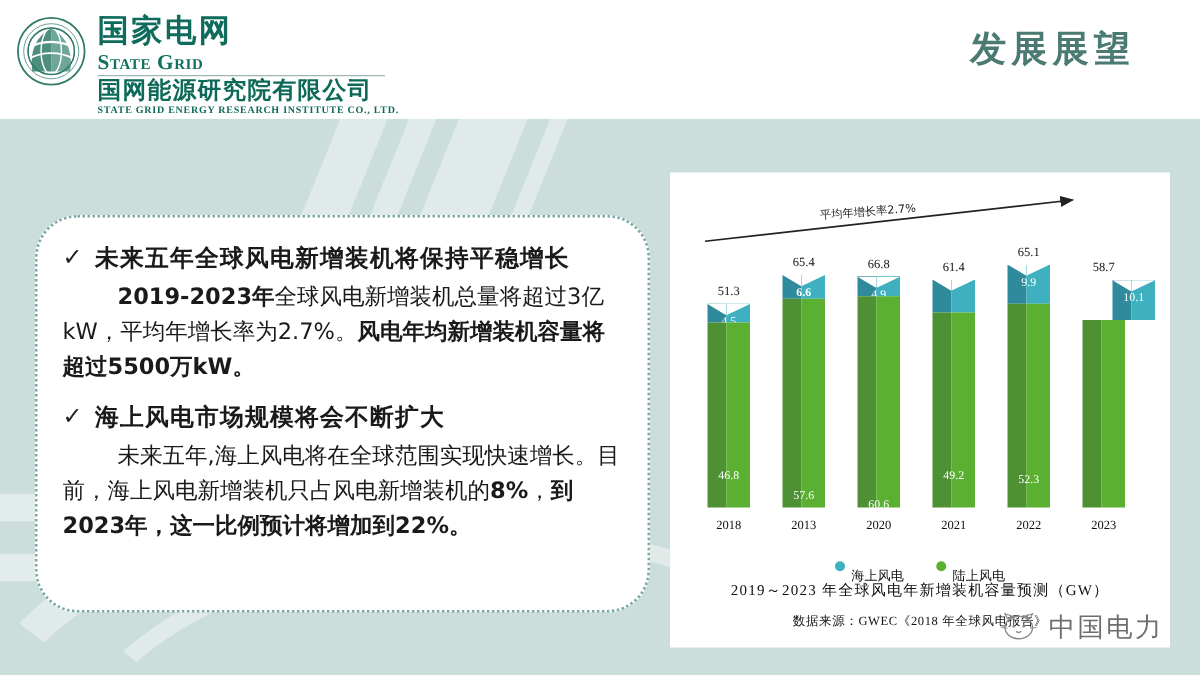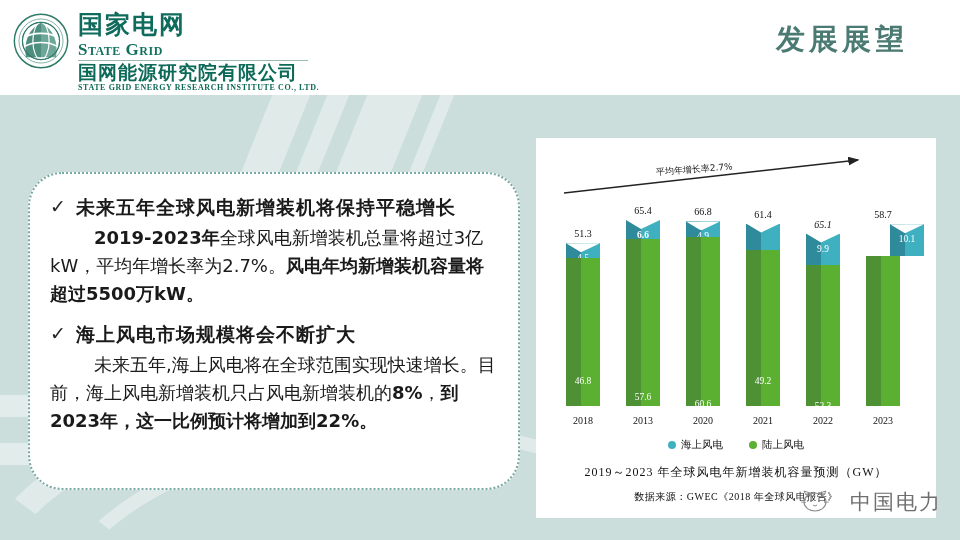--- a/index.html
+++ b/index.html
@@ -151,36 +151,36 @@
     font-size:9px;color:#1a1a1a;
     transform:rotate(-4.2deg);transform-origin:left center;
     font-family:"DejaVu Sans",sans-serif;white-space:nowrap;
   }
   #legend{
     position:absolute;left:0;top:300px;width:400px;
     display:flex;justify-content:center;gap:26px;align-items:center;
   }
   .leg-item{display:flex;align-items:center;gap:5px;}
   .leg-dot{width:8px;height:8px;border-radius:50%;}
-  .leg-text{font-size:10.5px;color:#111;font-family:"Liberation Serif",serif;}
+  .leg-text{font-size:10.5px;color:#111;font-family:"Liberation Serif",serif;margin-top:16px;}
   #chart-caption{
     position:absolute;left:0;top:326px;width:400px;text-align:center;
     font-size:12px;color:#111;letter-spacing:1px;
     font-family:"Liberation Serif",serif;
   }
   #chart-source{
     position:absolute;left:0;top:352px;width:400px;text-align:center;
     font-size:10px;color:#111;letter-spacing:0.5px;
     font-family:"Liberation Serif",serif;
   }
 
   
   #watermark{
     position:absolute;left:800px;top:488px;z-index:30;
-    display:flex;align-items:center;gap:20px;
+    display:flex;align-items:center;gap:9px;
   }
   #wm-text{
     font-size:21px;color:#6f6f6f;letter-spacing:2px;
     font-family:"DejaVu Sans",sans-serif;
   }
   #page-no{
     position:absolute;right:10px;top:498px;z-index:30;
     font-size:21px;font-weight:bold;color:#2a2a2a;
     font-family:"Liberation Sans",sans-serif;
     margin-top:48px;
@@ -329,31 +329,31 @@
               <div class="seg-label" style="top: 27px;">8.3</div>
             </div>
             <div class="seg seg-green" style="height: 156.128px;">
               <div class="face-l"></div>
               <div class="face-r"></div>
               <div class="seg-label" style="top: 126.128px;">49.2</div>
             </div>
           </div>
           <div class="xtick" style="left: 197px;">2021</div>
           <div class="bar" style="left: 270px;">
-            <div class="bar-total" style="top: -15px; font-style: italic;">65.1</div>
+            <div class="bar-total" style="top: -15px;">65.1</div>
             <div class="seg seg-teal" style="height: 31.416px;">
               <div class="face-l"></div>
               <div class="face-r"></div>
               <div class="notch">
                 <div class="n-l"></div>
                 <div class="n-r"></div>
               </div>
               <div class="seg-label" style="top: 10px;">9.9</div>
             </div>
-            <div class="seg seg-green" style="height: 141px;">
+            <div class="seg seg-green" style="height: 163px;">
               <div class="face-l"></div>
               <div class="face-r"></div>
               <div class="seg-label" style="top: 135.965px;">52.3</div>
             </div>
           </div>
           <div class="xtick" style="left: 257px;">2022</div>
           <div class="bar" style="left: 330px;">
             <div class="bar-total" style="top: -15px;">58.7</div>
             <div class="seg seg-teal" style="height: 32.0507px; margin-left: 24px;">
               <div class="face-l"></div>

